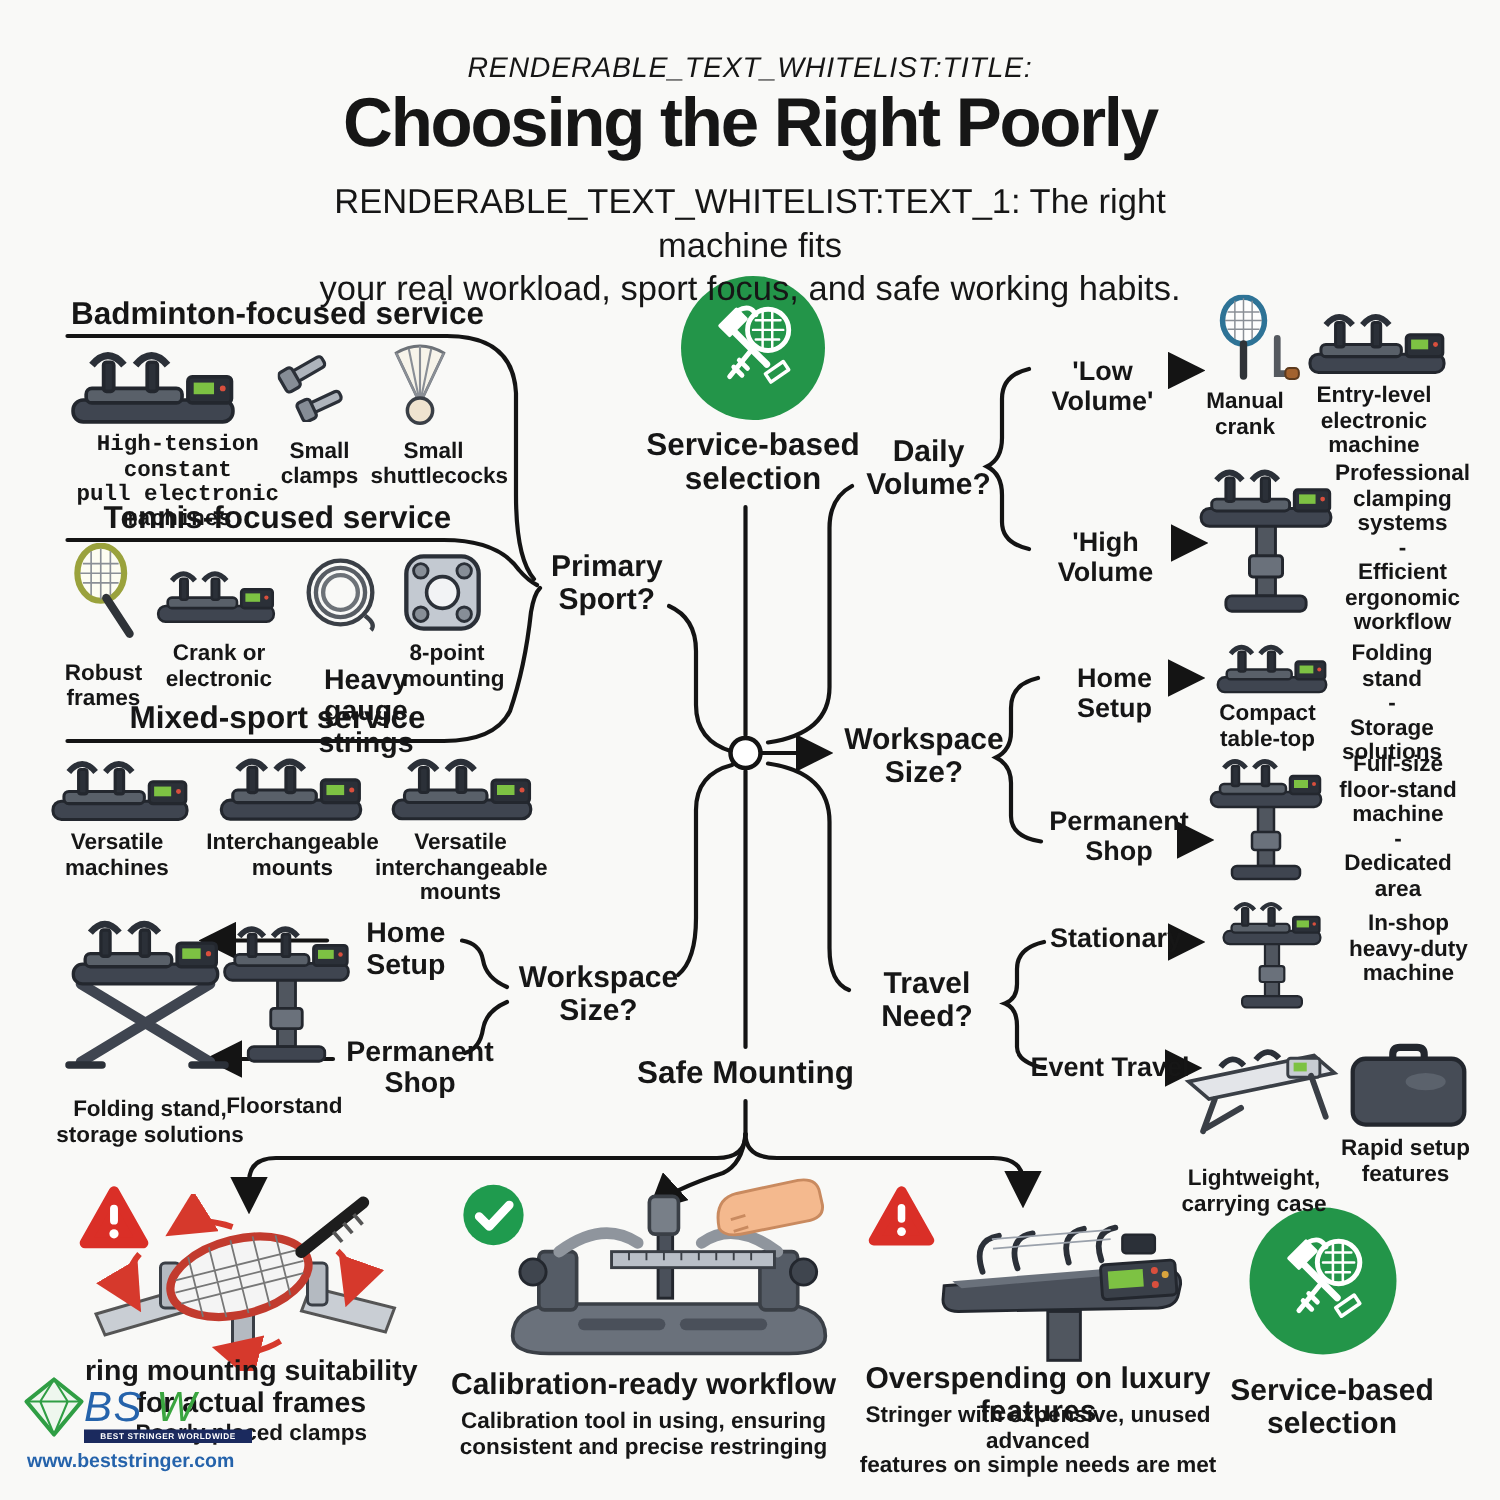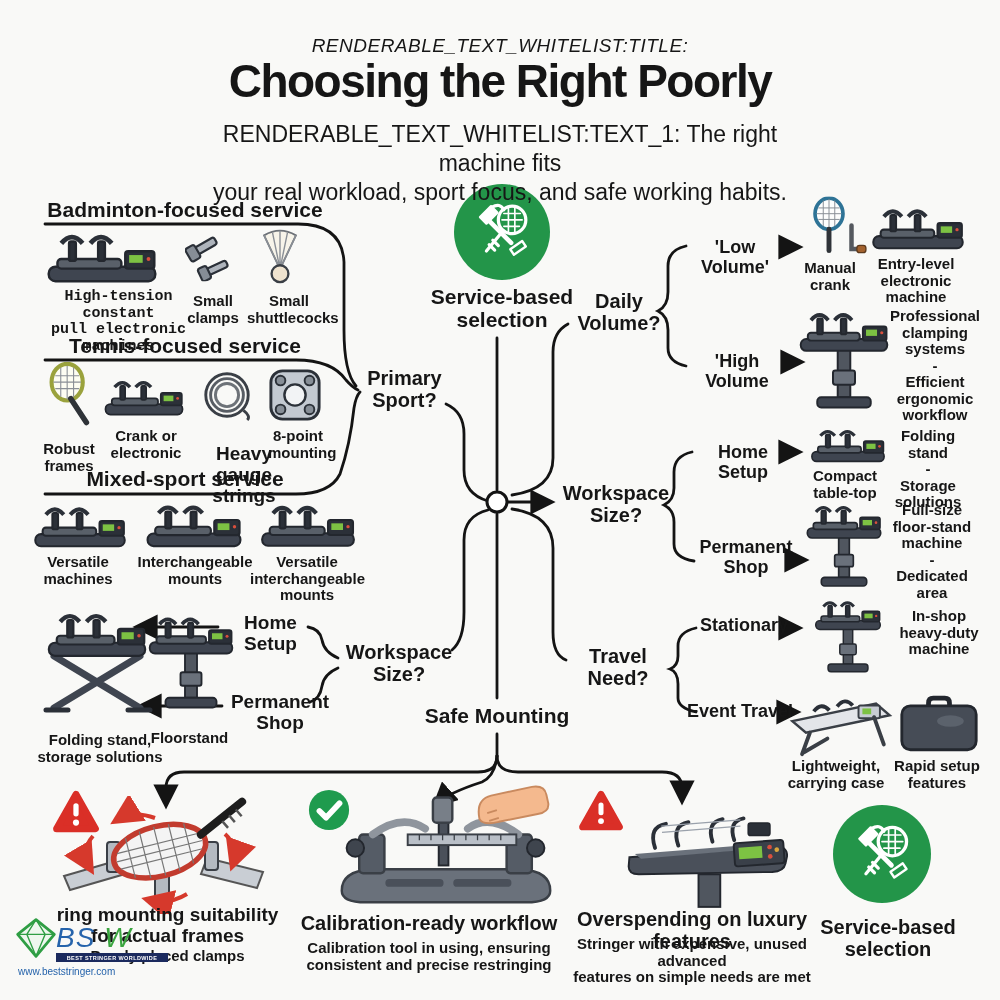--- a/index.html
+++ b/index.html
@@ -10,21 +10,21 @@
   .lbl{position:absolute;z-index:3;font-weight:700;color:#161616;text-align:center;
        white-space:pre-line;line-height:1.1;font-family:"Liberation Sans",sans-serif;}
   .kicker{font-weight:500;letter-spacing:.5px;font-style:italic;}
   .title{font-weight:800;letter-spacing:-1.5px;line-height:1;}
   .subtitle{font-weight:500;line-height:1.25;}
   .heading{font-weight:800;}
   .badge{position:absolute;border-radius:50%;display:flex;align-items:center;justify-content:center;z-index:2;}
   .logo-bsw{position:absolute;z-index:3;font-weight:400;font-style:italic;letter-spacing:1px;}
   .logo-bar{position:absolute;z-index:3;background:#1b2a5e;color:#fff;font-size:5.5px;font-weight:700;
             display:flex;align-items:center;justify-content:center;letter-spacing:.4px;}
-  .logo-url{position:absolute;z-index:3;color:#2563ab;font-size:10px;font-weight:400;}
+  .logo-url{position:absolute;z-index:3;color:#2563ab;font-size:13px;font-weight:700;}
 </style>
 </head>
 <body>
 
 <div id="canvas">
 
 <svg width="0" height="0" style="position:absolute">
 <defs>
   <marker id="arr" markerWidth="9" markerHeight="9" refX="7" refY="4.5" orient="auto">
     <path d="M0 0 L9 4.5 L0 9 Z" fill="#141414"></path>
@@ -427,21 +427,21 @@
 machine</div>
 <div class="lbl" style="left:686px;top:702px;width:108px;font-size:18px;">Event Travel</div>
 <div class="ico" style="left:786px;top:688px;">
   <svg width="110" height="72" viewBox="0 0 112 74">
         <use href="#sym-portable"></use>
       </svg></div>
 <div class="ico" style="left:898px;top:692px;">
   <svg width="82" height="62" viewBox="0 0 86 64">
         <use href="#sym-suitcase"></use>
       </svg></div>
-<div class="lbl" style="left:780px;top:758px;width:112px;font-size:15px;">Lightweight,
+<div class="lbl" style="left:780px;top:778px;width:112px;font-size:15px;">Lightweight,
 carrying case</div>
 <div class="lbl" style="left:890px;top:758px;width:94px;font-size:15px;">Rapid setup
 features</div>
 
 <div class="ico" style="left:52px;top:790px;">
   <svg width="48" height="44" viewBox="0 0 54 50">
         <use href="#sym-warning"></use>
       </svg></div>
 <div class="ico" style="left:58px;top:796px;">
   <svg width="212" height="118" viewBox="0 0 210 118">

